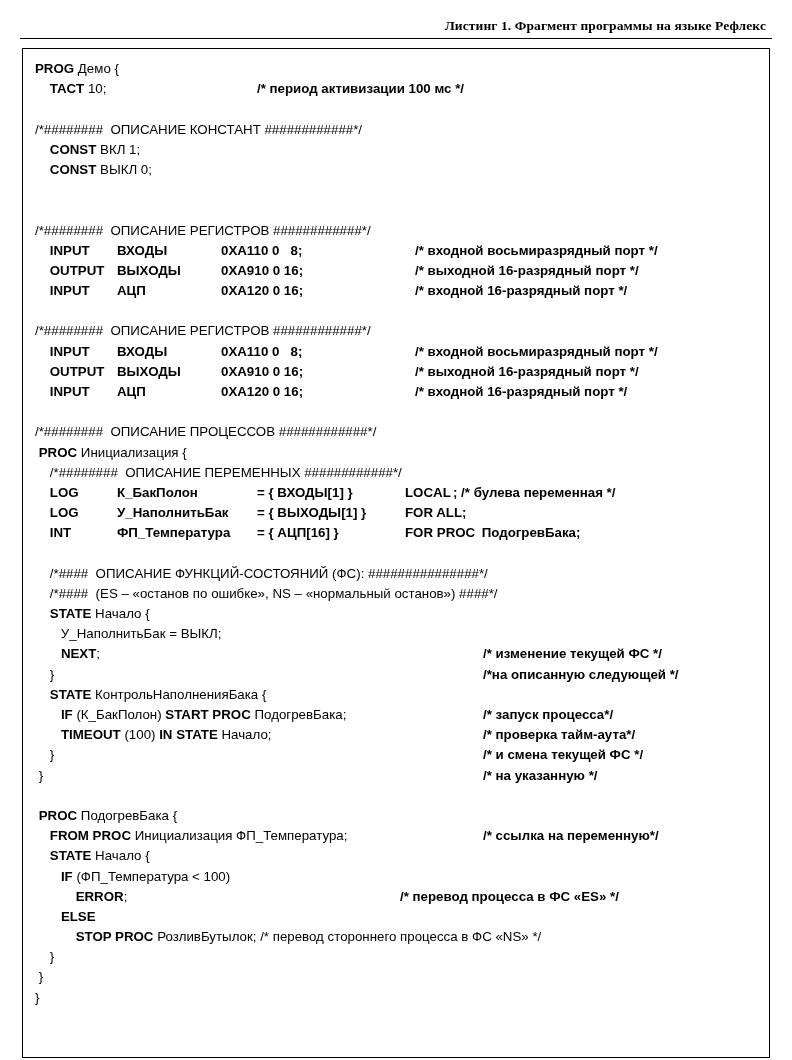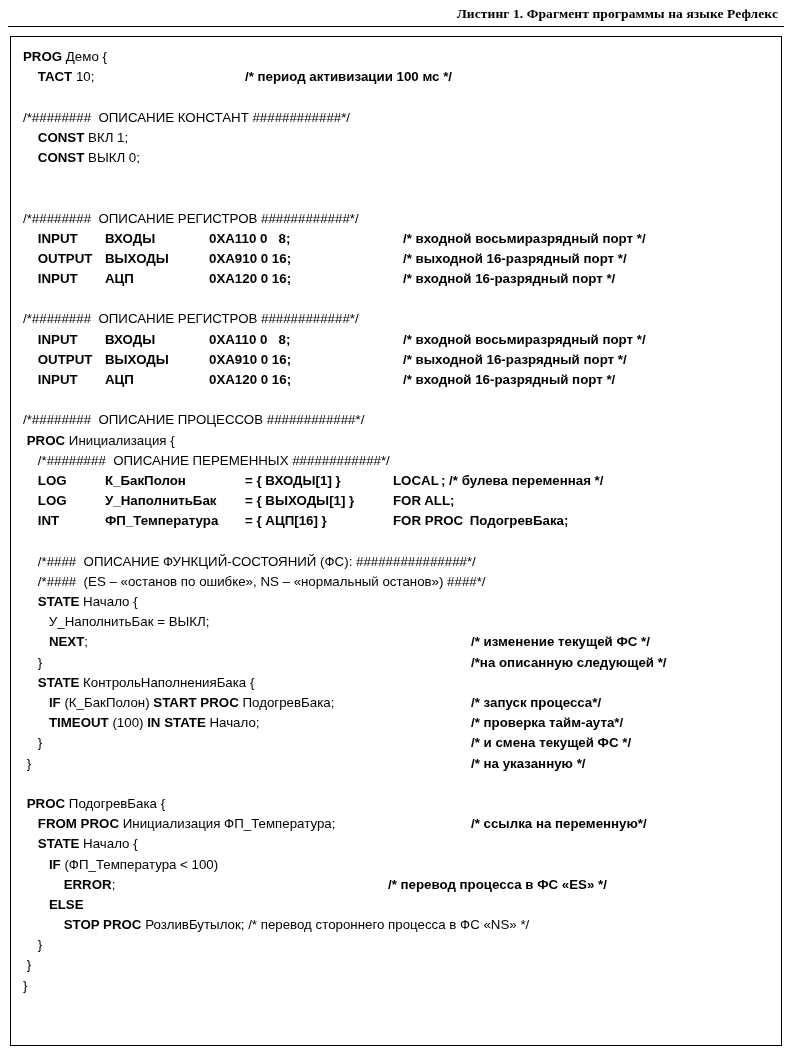--- a/index.html
+++ b/index.html
@@ -11,21 +11,21 @@
     width: 792px;
     height: 1060px;
     font-family: "Liberation Sans", sans-serif;
     color: #000000;
     position: relative;
   }
   .page {
     width: 792px;
     height: 1060px;
     box-sizing: border-box;
-    padding: 0;
+    padding: 12px;
     position: relative;
   }
   .caption {
     text-align: right;
     font-weight: bold;
     font-size: 13.5px;
     font-family: "Liberation Serif", serif;
     padding: 6px 14px 4px 0;
     letter-spacing: 0.1px;
   }

